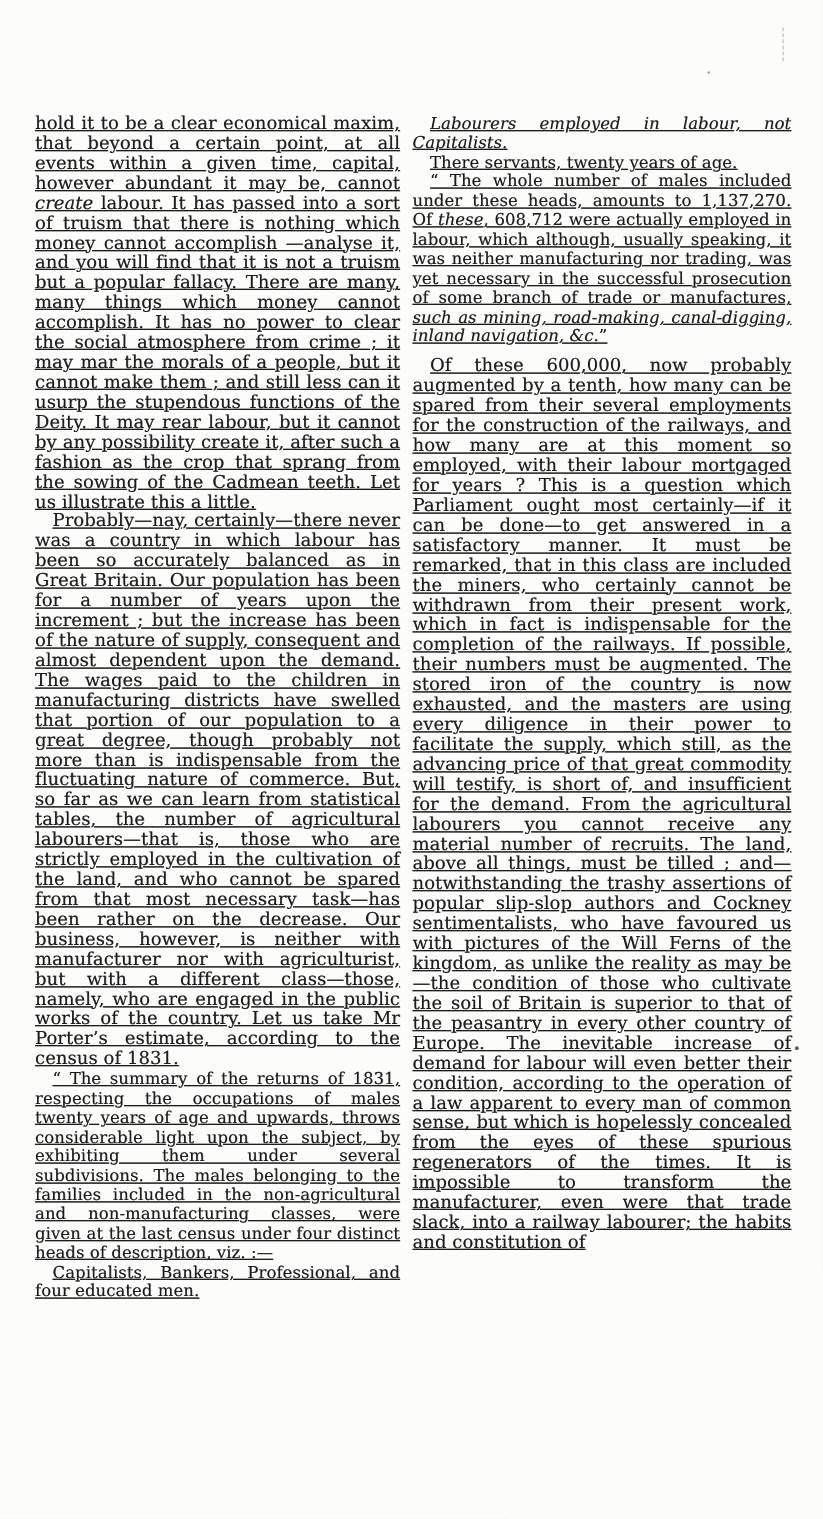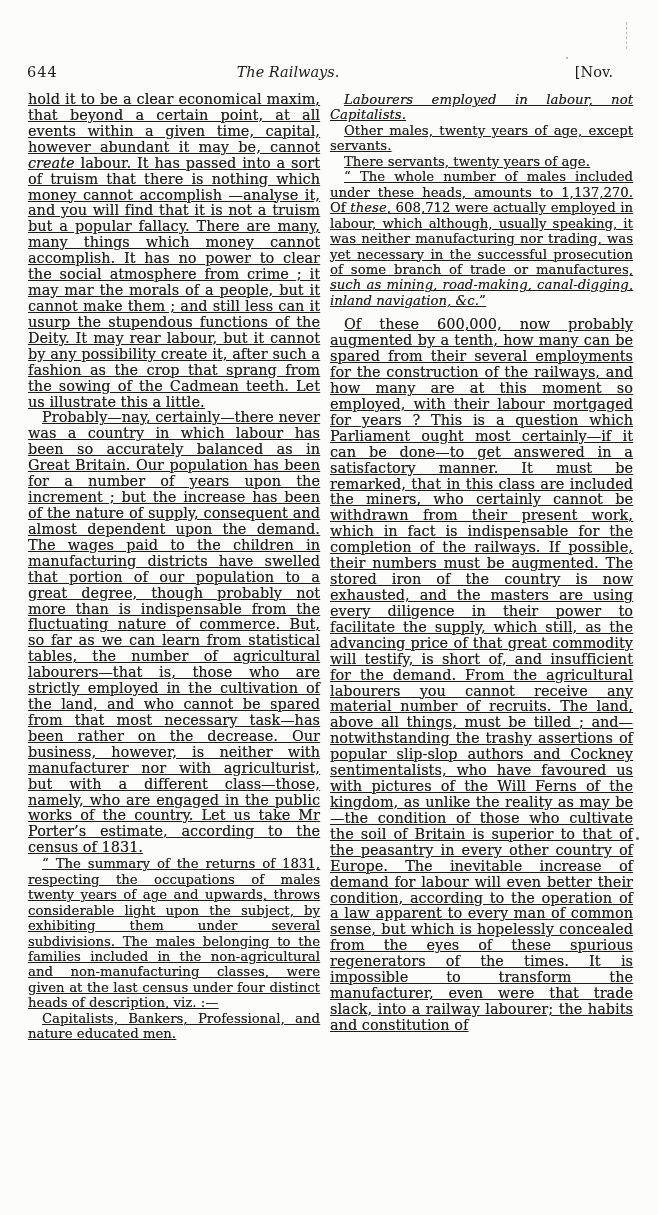--- a/index.html
+++ b/index.html
@@ -71,35 +71,29 @@
     position:absolute; left:636px; top:837px;
     width:3px; height:3px; border-radius:50%;
     background:#3d3d3d; opacity:.85;
   }
 </style>
 </head>
 <body>
 
 <div class="page">
 
-  <div class="running-head">
-    <span class="folio">644</span>
-    <span class="head-title">The Railways.</span>
-    <span class="head-issue">[Nov.</span>
-  </div>
 
   <div class="column left">
       <p class="para noindent"><span>hold it to be a clear economical maxim, that beyond a certain point, at all events within a given time, capital, however abundant it may be, cannot </span><span class="it">create</span><span> labour.  It has passed into a sort of truism that there is nothing which money cannot accomplish —analyse it, and you will find that it is not a truism but a popular fallacy. There are many, many things which money cannot accomplish.  It has no power to clear the social atmosphere from crime ; it may mar the morals of a people, but it cannot make them ; and still less can it usurp the stupendous functions of the Deity.  It may rear labour, but it cannot by any possibility create it, after such a fashion as the crop that sprang from the sowing of the Cadmean teeth.  Let us illustrate this a little.</span></p>
       <p class="para"><span>Probably—nay, certainly—there never was a country in which labour has been so accurately balanced as in Great Britain.  Our population has been for a number of years upon the increment ; but the increase has been of the nature of supply, consequent and almost dependent upon the demand.  The wages paid to the children in manufacturing districts have swelled that portion of our population to a great degree, though probably not more than is indispensable from the fluctuating nature of commerce.  But, so far as we can learn from statistical tables, the number of agricultural labourers—that is, those who are strictly employed in the cultivation of the land, and who cannot be spared from that most necessary task—has been rather on the decrease. Our business, however, is neither with manufacturer nor with agriculturist, but with a different class—those, namely, who are engaged in the public works of the country.  Let us take Mr Porter’s estimate, according to the census of 1831.</span></p>
       <p class="para quote"><span>“ The summary of the returns of 1831, respecting the occupations of males twenty years of age and upwards, throws considerable light upon the subject, by exhibiting them under several subdivisions.  The males belonging to the families included in the non-agricultural and non-manufacturing classes, were given at the last census under four distinct heads of description, viz. :—</span></p>
-      <p class="para quote"><span>Capitalists, Bankers, Professional, and nature educated men.</span></p>
+      <p class="para quote"><span>Capitalists, Bankers, Professional, and four educated men.</span></p>
     </div>
   <div class="column right">
       <p class="para quote"><span class="it">Labourers employed in labour, not Capitalists.</span></p>
-      <p class="para quote"><span>Other males, twenty years of age, except servants.</span></p>
       <p class="para quote"><span>There servants, twenty years of age.</span></p>
       <p class="para quote"><span>“ The whole number of males included under these heads, amounts to 1,137,270. Of </span><span class="it">these</span><span>, 608,712 were actually employed in labour, which although, usually speaking, it was neither manufacturing nor trading, was yet necessary in the successful prosecution of some branch of trade or manufactures, </span><span class="it">such as mining, road-making, canal-digging, inland navigation, &amp;c.</span><span>”</span></p>
       <p class="para gap"><span>Of these 600,000, now probably augmented by a tenth, how many can be spared from their several employments for the construction of the railways, and how many are at this moment so employed, with their labour mortgaged for years ?  This is a question which Parliament ought most certainly—if it can be done—to get answered in a satisfactory manner.  It must be remarked, that in this class are included the miners, who certainly cannot be withdrawn from their present work, which in fact is indispensable for the completion of the railways.  If possible, their numbers must be augmented.  The stored iron of the country is now exhausted, and the masters are using every diligence in their power to facilitate the supply, which still, as the advancing price of that great commodity will testify, is short of, and insufficient for the demand.  From the agricultural labourers you cannot receive any material number of recruits. The land, above all things, must be tilled ; and—notwithstanding the trashy assertions of popular slip-slop authors and Cockney sentimentalists, who have favoured us with pictures of the Will Ferns of the kingdom, as unlike the reality as may be—the condition of those who cultivate the soil of Britain is superior to that of the peasantry in every other country of Europe.  The inevitable increase of demand for labour will even better their condition, according to the operation of a law apparent to every man of common sense, but which is hopelessly concealed from the eyes of these spurious regenerators of the times.  It is impossible to transform the manufacturer, even were that trade slack, into a railway labourer; the habits and constitution of</span></p>
     </div>
 
   <div class="artifact-dash"></div>
   <div class="artifact-dot-a"></div>
   <div class="artifact-dot-b"></div>
 
 </div>

